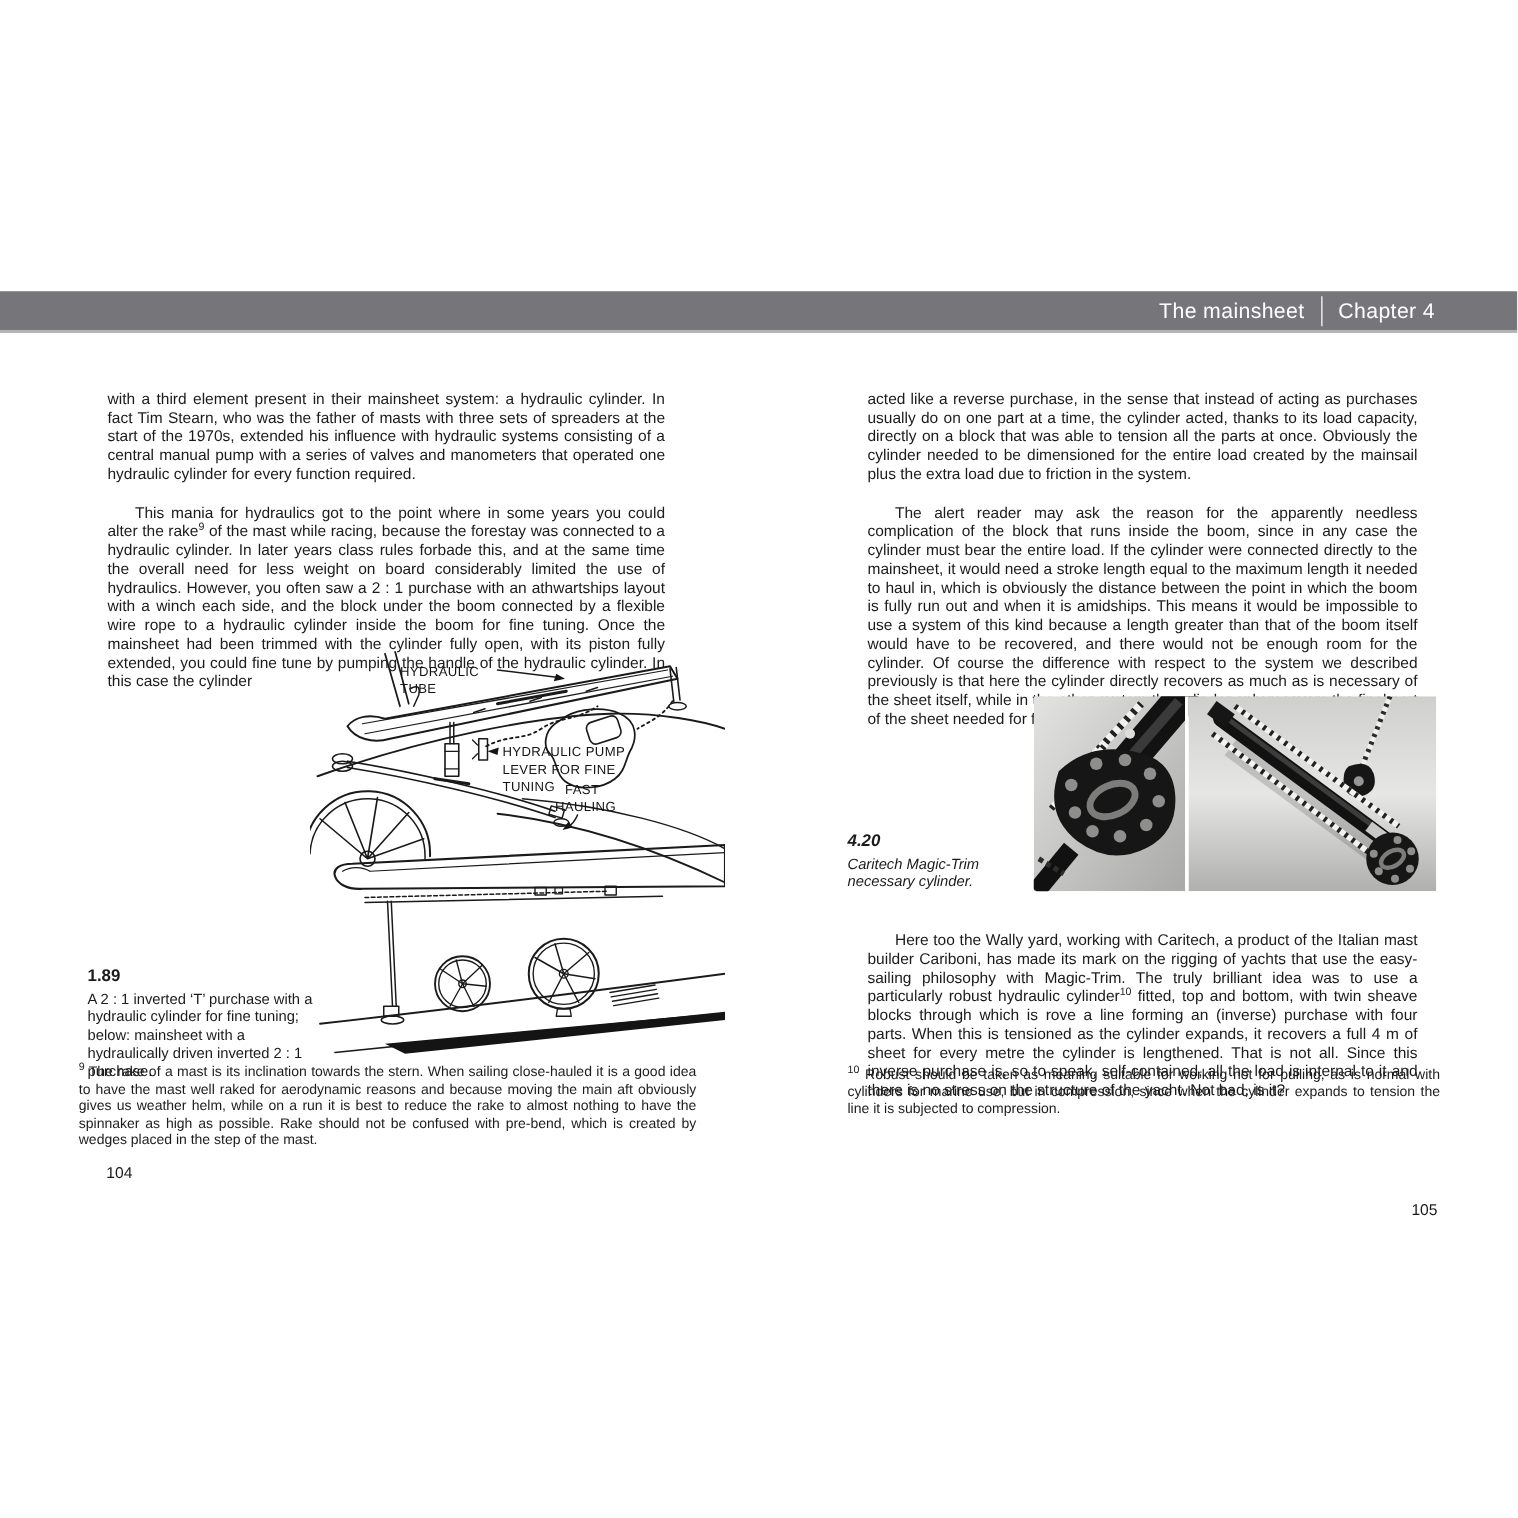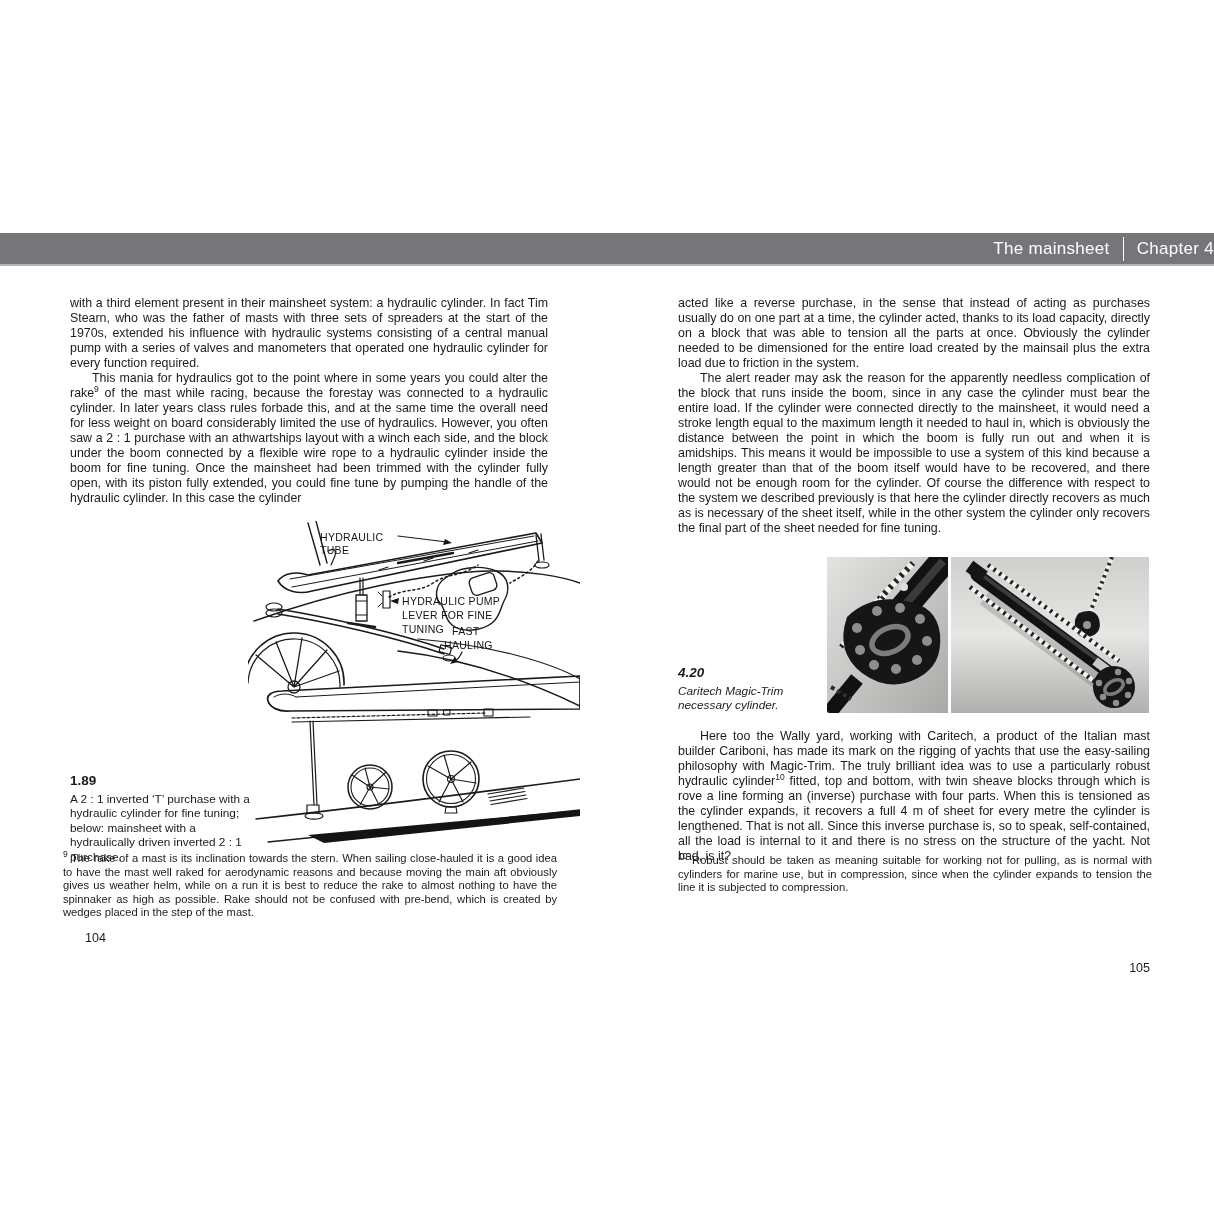--- a/index.html
+++ b/index.html
@@ -5,27 +5,27 @@
   html,body{margin:0;padding:0;background:#ffffff;}
   .canvas{
     position:relative;width:1214px;height:1214px;background:#ffffff;overflow:hidden;
     font-family:"Liberation Sans",sans-serif;color:#1b1b1b;
   }
   
   .chapter-bar{
     position:absolute;left:0;top:233px;width:1214px;height:33px;
     background:#76767a;border-bottom:2px solid #b4b4b7;
     display:flex;align-items:center;justify-content:flex-end;
-    box-sizing:border-box;
+    padding-right:66px;box-sizing:border-box;
   }
   .chapter-bar .bar-text{color:#ffffff;font-size:17px;letter-spacing:.3px;white-space:nowrap;}
   .bar-sep{width:1px;height:24px;background:#ffffff;margin:0 13px;}
   
   .col{position:absolute;font-size:12.4px;line-height:15px;text-align:justify;color:#1b1b1b;}
-  .col p{margin:0;}
+  .col p{margin:16px;}
   .col p.indent{text-indent:22px;}
   sup{font-size:8.5px;line-height:0;vertical-align:super;}
   .col-left{left:70px;top:296px;width:478px;}
   .col-right{left:678px;top:296px;width:472px;}
   .col-right-2{left:678px;top:729px;width:472px;}
   
   .fig-caption{position:absolute;font-size:11.8px;line-height:14.5px;color:#1b1b1b;}
   .fig-caption .fig-num{font-weight:bold;font-size:13.5px;margin-bottom:3px;}
   .cap-419{left:70px;top:774px;width:188px;}
   .cap-420{left:678px;top:666px;width:150px;font-style:italic;}

